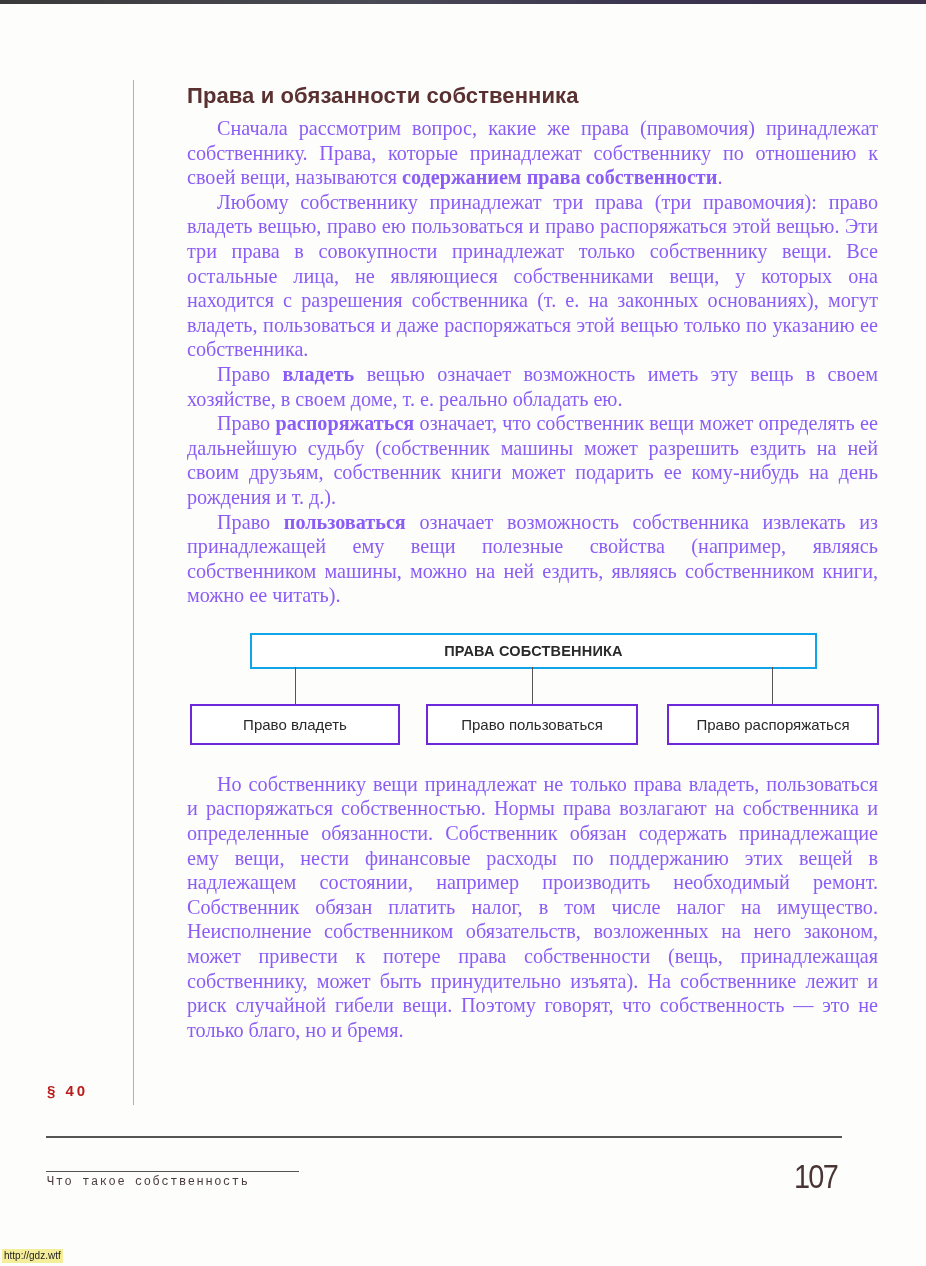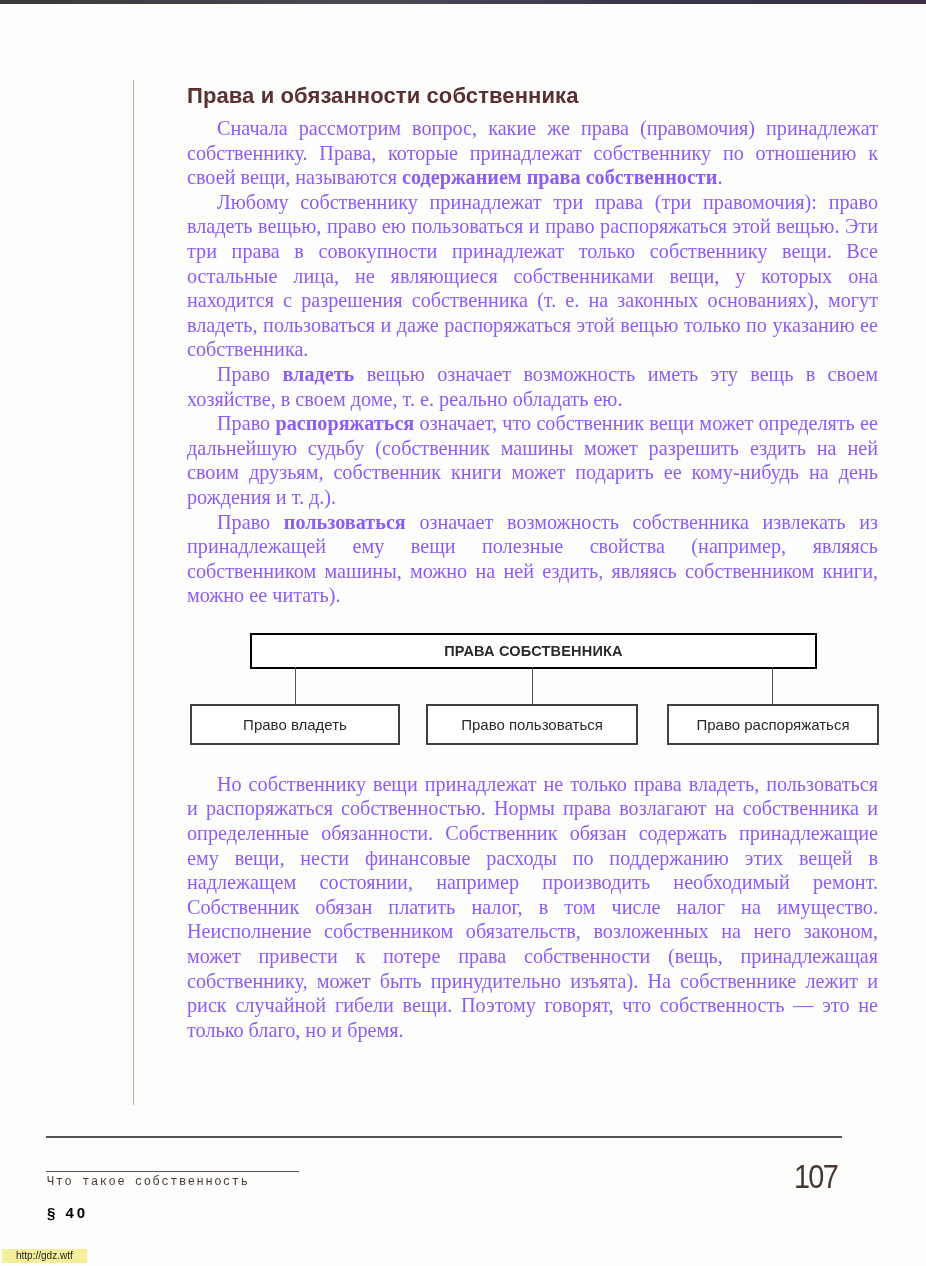--- a/index.html
+++ b/index.html
@@ -29,57 +29,57 @@
   p.para {
     margin: 0; font-size: 20.2px; line-height: 24.6px;
     text-align: justify; text-indent: 30px; color: #8b5cf6;
   }
   p.para b { font-weight: bold; }
   .diagram {
     position: relative; width: 700px; height: 120px; margin: 20px 0 24px 0;
   }
   .diagram .root {
     position: absolute; left: 63px; top: 5px; width: 563px; height: 32px;
-    border: 2px solid #000000; background: #fff;
+    border: 2px solid #0ea5e9; background: #fff;
     display: flex; align-items: center; justify-content: center;
     font-family: "Liberation Sans", "DejaVu Sans", sans-serif;
     font-weight: bold; font-size: 14.5px; color: #2a2a2a; letter-spacing: 0.2px;
   }
   .diagram .connector {
     position: absolute; width: 1px; background: #555; top: 39px; height: 38px;
   }
   .diagram .child {
-    position: absolute; top: 76px; height: 37px; border: 2px solid #404040;
+    position: absolute; top: 76px; height: 37px; border: 2px solid #6d28d9;
     background: #fff; display: flex; align-items: center; justify-content: center;
     font-family: "Liberation Sans", "DejaVu Sans", sans-serif;
     font-size: 15px; color: #2a2a2a;
   }
   .footer-rule {
     position: absolute; left: 46px; top: 1136px; width: 796px; height: 2px; background: #555;
   }
   .footer-section {
-    position: absolute; left: 47px; top: 1204px;
+    position: absolute; left: 47px; top: 1082px;
     font-family: "Liberation Sans", "DejaVu Sans", sans-serif;
-    font-weight: bold; font-size: 15px; color: #000000; letter-spacing: 3px;
+    font-weight: bold; font-size: 15px; color: #b91c1c; letter-spacing: 3px;
   }
   .footer-sub-rule {
     position: absolute; left: 46px; top: 1171px; width: 253px; height: 1px; background: #555;
   }
   .footer-chapter {
     position: absolute; left: 47px; top: 1175px;
     font-family: Liberation Mono, monospace;
     font-size: 12px; color: #4a3a3a; letter-spacing: 1.6px;
   }
   .page-number {
     position: absolute; left: 794px; top: 1157px;
     font-family: "Liberation Sans", "DejaVu Sans", sans-serif;
     font-size: 34px; color: #4a3535; letter-spacing: -2px; transform: scaleX(0.85); transform-origin: left;
   }
   .watermark {
-    position: absolute; left: 2px; top: 1249px; padding: 0 14px;
+    position: absolute; left: 2px; top: 1249px; padding: 0 2px;
     background: #f4ee9a; font-family: "Liberation Sans", "DejaVu Sans", sans-serif;
     font-size: 10px; line-height: 14px; color: #222;
   }
 </style>
 </head>
 <body>
 
 <div class="top-strip"></div>
 <div class="margin-rule"></div>
 

